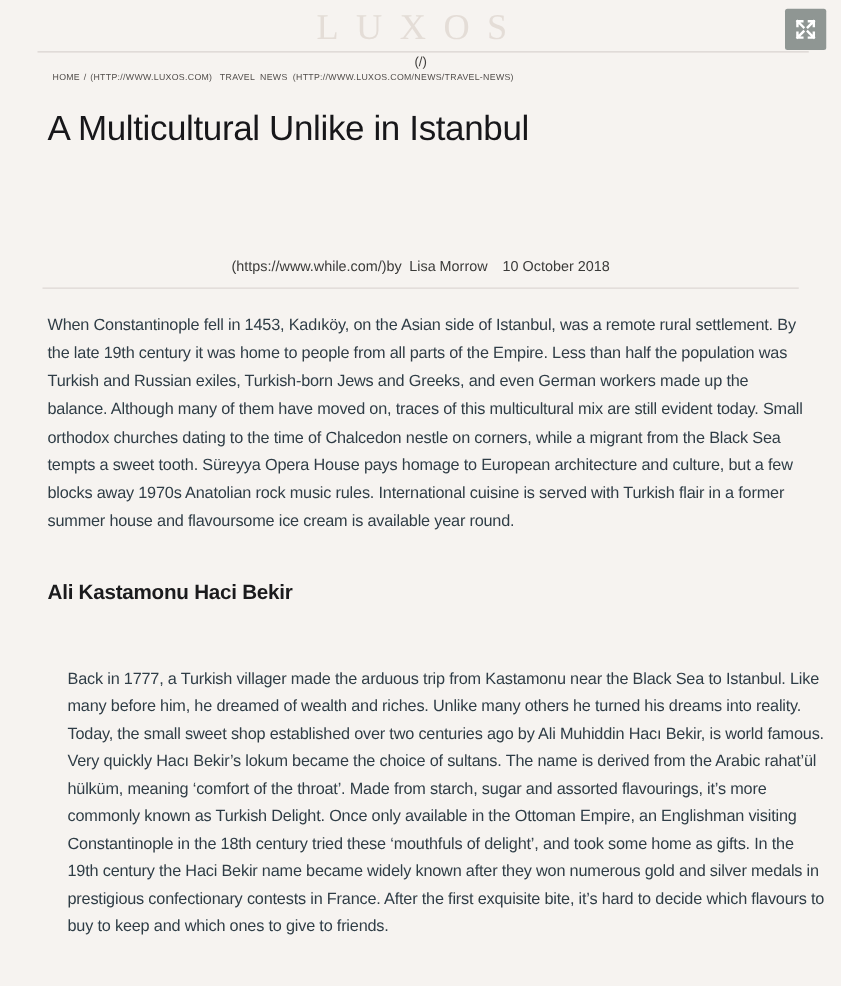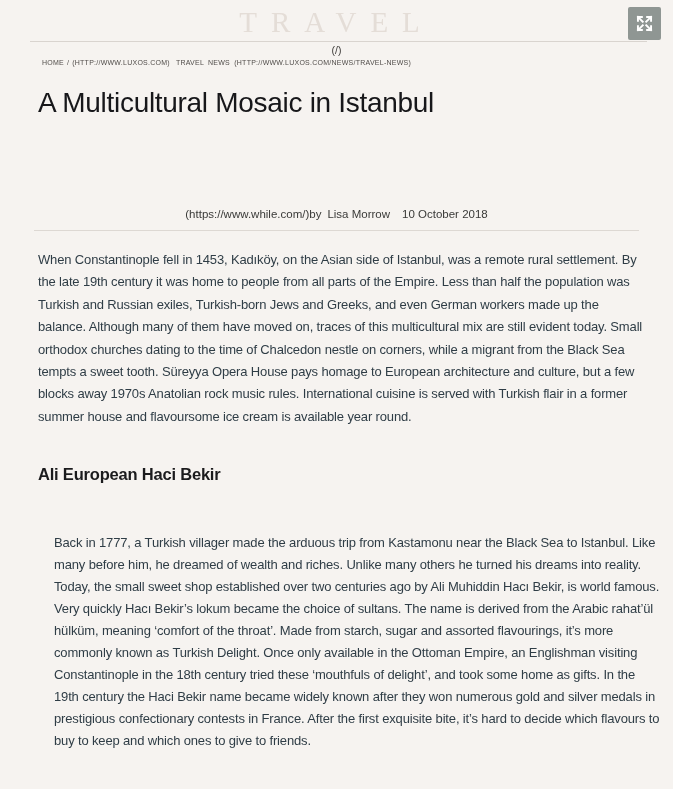--- a/index.html
+++ b/index.html
@@ -112,21 +112,21 @@
     color: #1b1b1d;
     letter-spacing: -0.2px;
   }
   .section-para { top: 532px; line-height: 22px; margin-left: 16px; }
 </style>
 </head>
 <body>
 
 <div class="page">
 
-  <div class="watermark">TRAVEL</div>
+  <div class="watermark">LUXOS</div>
 
   <button class="expand-btn">
     <span>
       <svg width="21" height="21" viewBox="0 0 24 24" fill="none" stroke="#ffffff" stroke-width="2.2" stroke-linecap="square">
 
         <path d="M10 10 L4.5 4.5 M4.5 9 V4.5 H9"></path>
 
         <path d="M14 10 L19.5 4.5 M15 4.5 H19.5 V9"></path>
 
         <path d="M10 14 L4.5 19.5 M4.5 15 V19.5 H9"></path>
@@ -137,27 +137,27 @@
   </button>
 
   <div class="hr hr-header"></div>
 
   <a class="logo-link" href="#">(/)</a>
 
   <nav class="breadcrumb">
     <a href="#">HOME</a><span class="sep">/</span><a href="#">(HTTP://WWW.LUXOS.COM)</a><span class="sep"></span><a href="#">TRAVEL NEWS (HTTP://WWW.LUXOS.COM/NEWS/TRAVEL-NEWS)</a>
   </nav>
 
-  <h1 class="page-title">A Multicultural Mosaic in Istanbul</h1>
+  <h1 class="page-title">A Multicultural Unlike in Istanbul</h1>
 
   <div class="byline">
     <a href="#">(https://www.while.com/)</a><span>by</span><span class="gap-sm"></span><a href="#">Lisa Morrow</a><span class="gap-lg"></span><span>10 October 2018</span>
   </div>
 
   <div class="hr hr-byline"></div>
 
   <p class="body-text intro-para">When Constantinople fell in 1453, Kadıköy, on the Asian side of Istanbul, was a remote rural settlement. By the late 19th century it was home to people from all parts of the Empire. Less than half the population was Turkish and Russian exiles, Turkish-born Jews and Greeks, and even German workers made up the balance. Although many of them have moved on, traces of this multicultural mix are still evident today. Small orthodox churches dating to the time of Chalcedon nestle on corners, while a migrant from the Black Sea tempts a sweet tooth. Süreyya Opera House pays homage to European architecture and culture, but a few blocks away 1970s Anatolian rock music rules. International cuisine is served with Turkish flair in a former summer house and flavoursome ice cream is available year round.</p>
 
-  <h2 class="section-heading">Ali European Haci Bekir</h2>
+  <h2 class="section-heading">Ali Kastamonu Haci Bekir</h2>
 
   <p class="body-text section-para">Back in 1777, a Turkish villager made the arduous trip from Kastamonu near the Black Sea to Istanbul. Like many before him, he dreamed of wealth and riches. Unlike many others he turned his dreams into reality. Today, the small sweet shop established over two centuries ago by Ali Muhiddin Hacı Bekir, is world famous. Very quickly Hacı Bekir’s lokum became the choice of sultans. The name is derived from the Arabic rahat’ül hülküm, meaning ‘comfort of the throat’. Made from starch, sugar and assorted flavourings, it’s more commonly known as Turkish Delight. Once only available in the Ottoman Empire, an Englishman visiting Constantinople in the 18th century tried these ‘mouthfuls of delight’, and took some home as gifts. In the 19th century the Haci Bekir name became widely known after they won numerous gold and silver medals in prestigious confectionary contests in France. After the first exquisite bite, it’s hard to decide which flavours to buy to keep and which ones to give to friends.</p>
 
 </div>
 
 </body></html>

